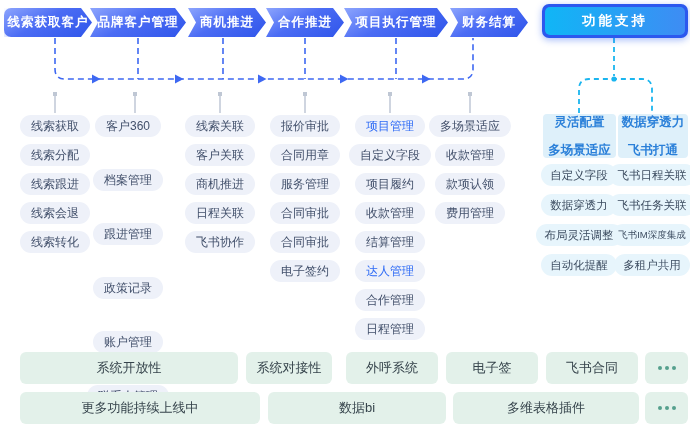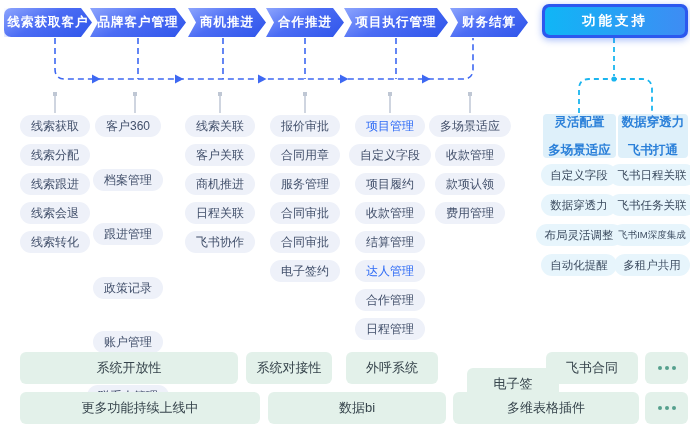--- a/index.html
+++ b/index.html
@@ -173,21 +173,21 @@
         <div class="spill">飞书任务关联</div>
         <div class="spill small">飞书IM深度集成</div>
         <div class="spill">多租户共用</div>
       </div>
     </div>
 
   <div id="bottom-rows">
       <div class="bcell" style="left: 20px; width: 218px; top: 352px;">系统开放性</div>
       <div class="bcell" style="left: 246px; width: 86px; top: 352px;">系统对接性</div>
       <div class="bcell" style="left: 346px; width: 92px; top: 352px;">外呼系统</div>
-      <div class="bcell" style="left: 446px; width: 92px; top: 368px; margin-left: 21px;">电子签</div>
+      <div class="bcell" style="left: 446px; width: 92px; top: 352px;">电子签</div>
       <div class="bcell" style="left: 546px; width: 92px; top: 352px;">飞书合同</div>
       <div class="bcell more" style="left: 645px; width: 43px; top: 352px;">
         <span class="dots">
           <i></i>
           <i></i>
           <i></i>
         </span>
       </div>
       <div class="bcell" style="left: 20px; width: 240px; top: 392px;">更多功能持续上线中</div>
       <div class="bcell" style="left: 268px; width: 178px; top: 392px;">数据bi</div>

